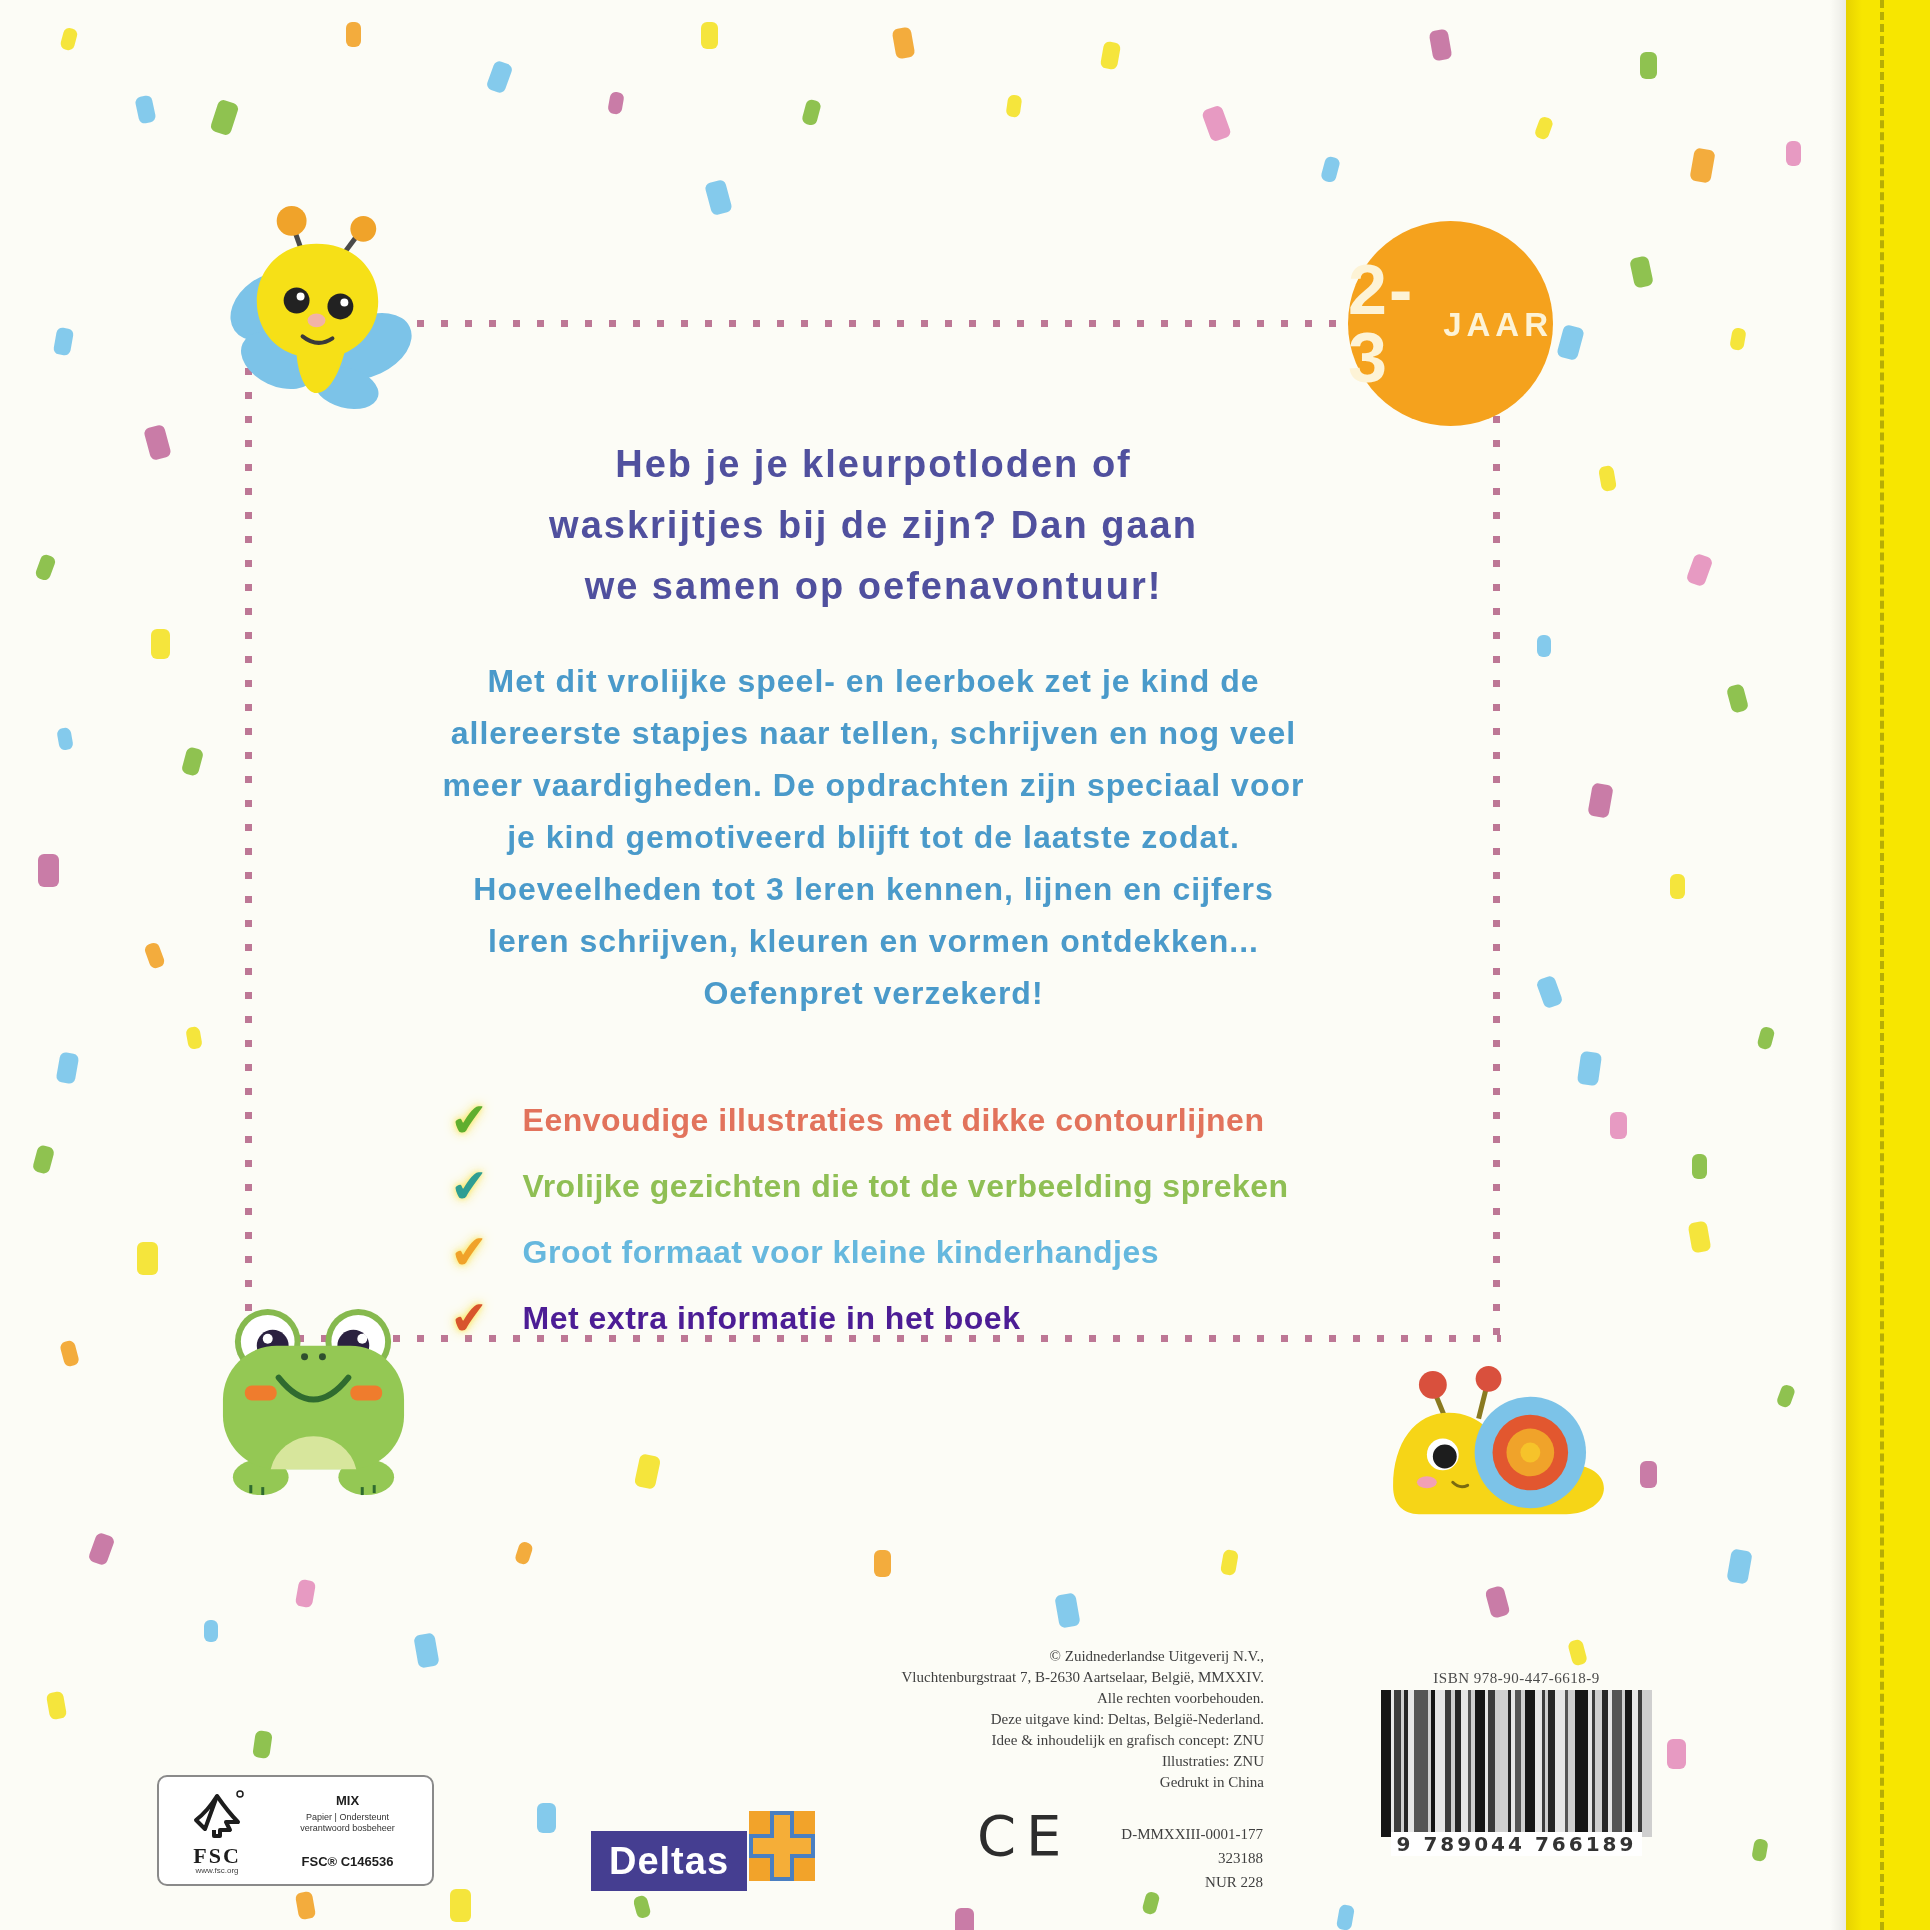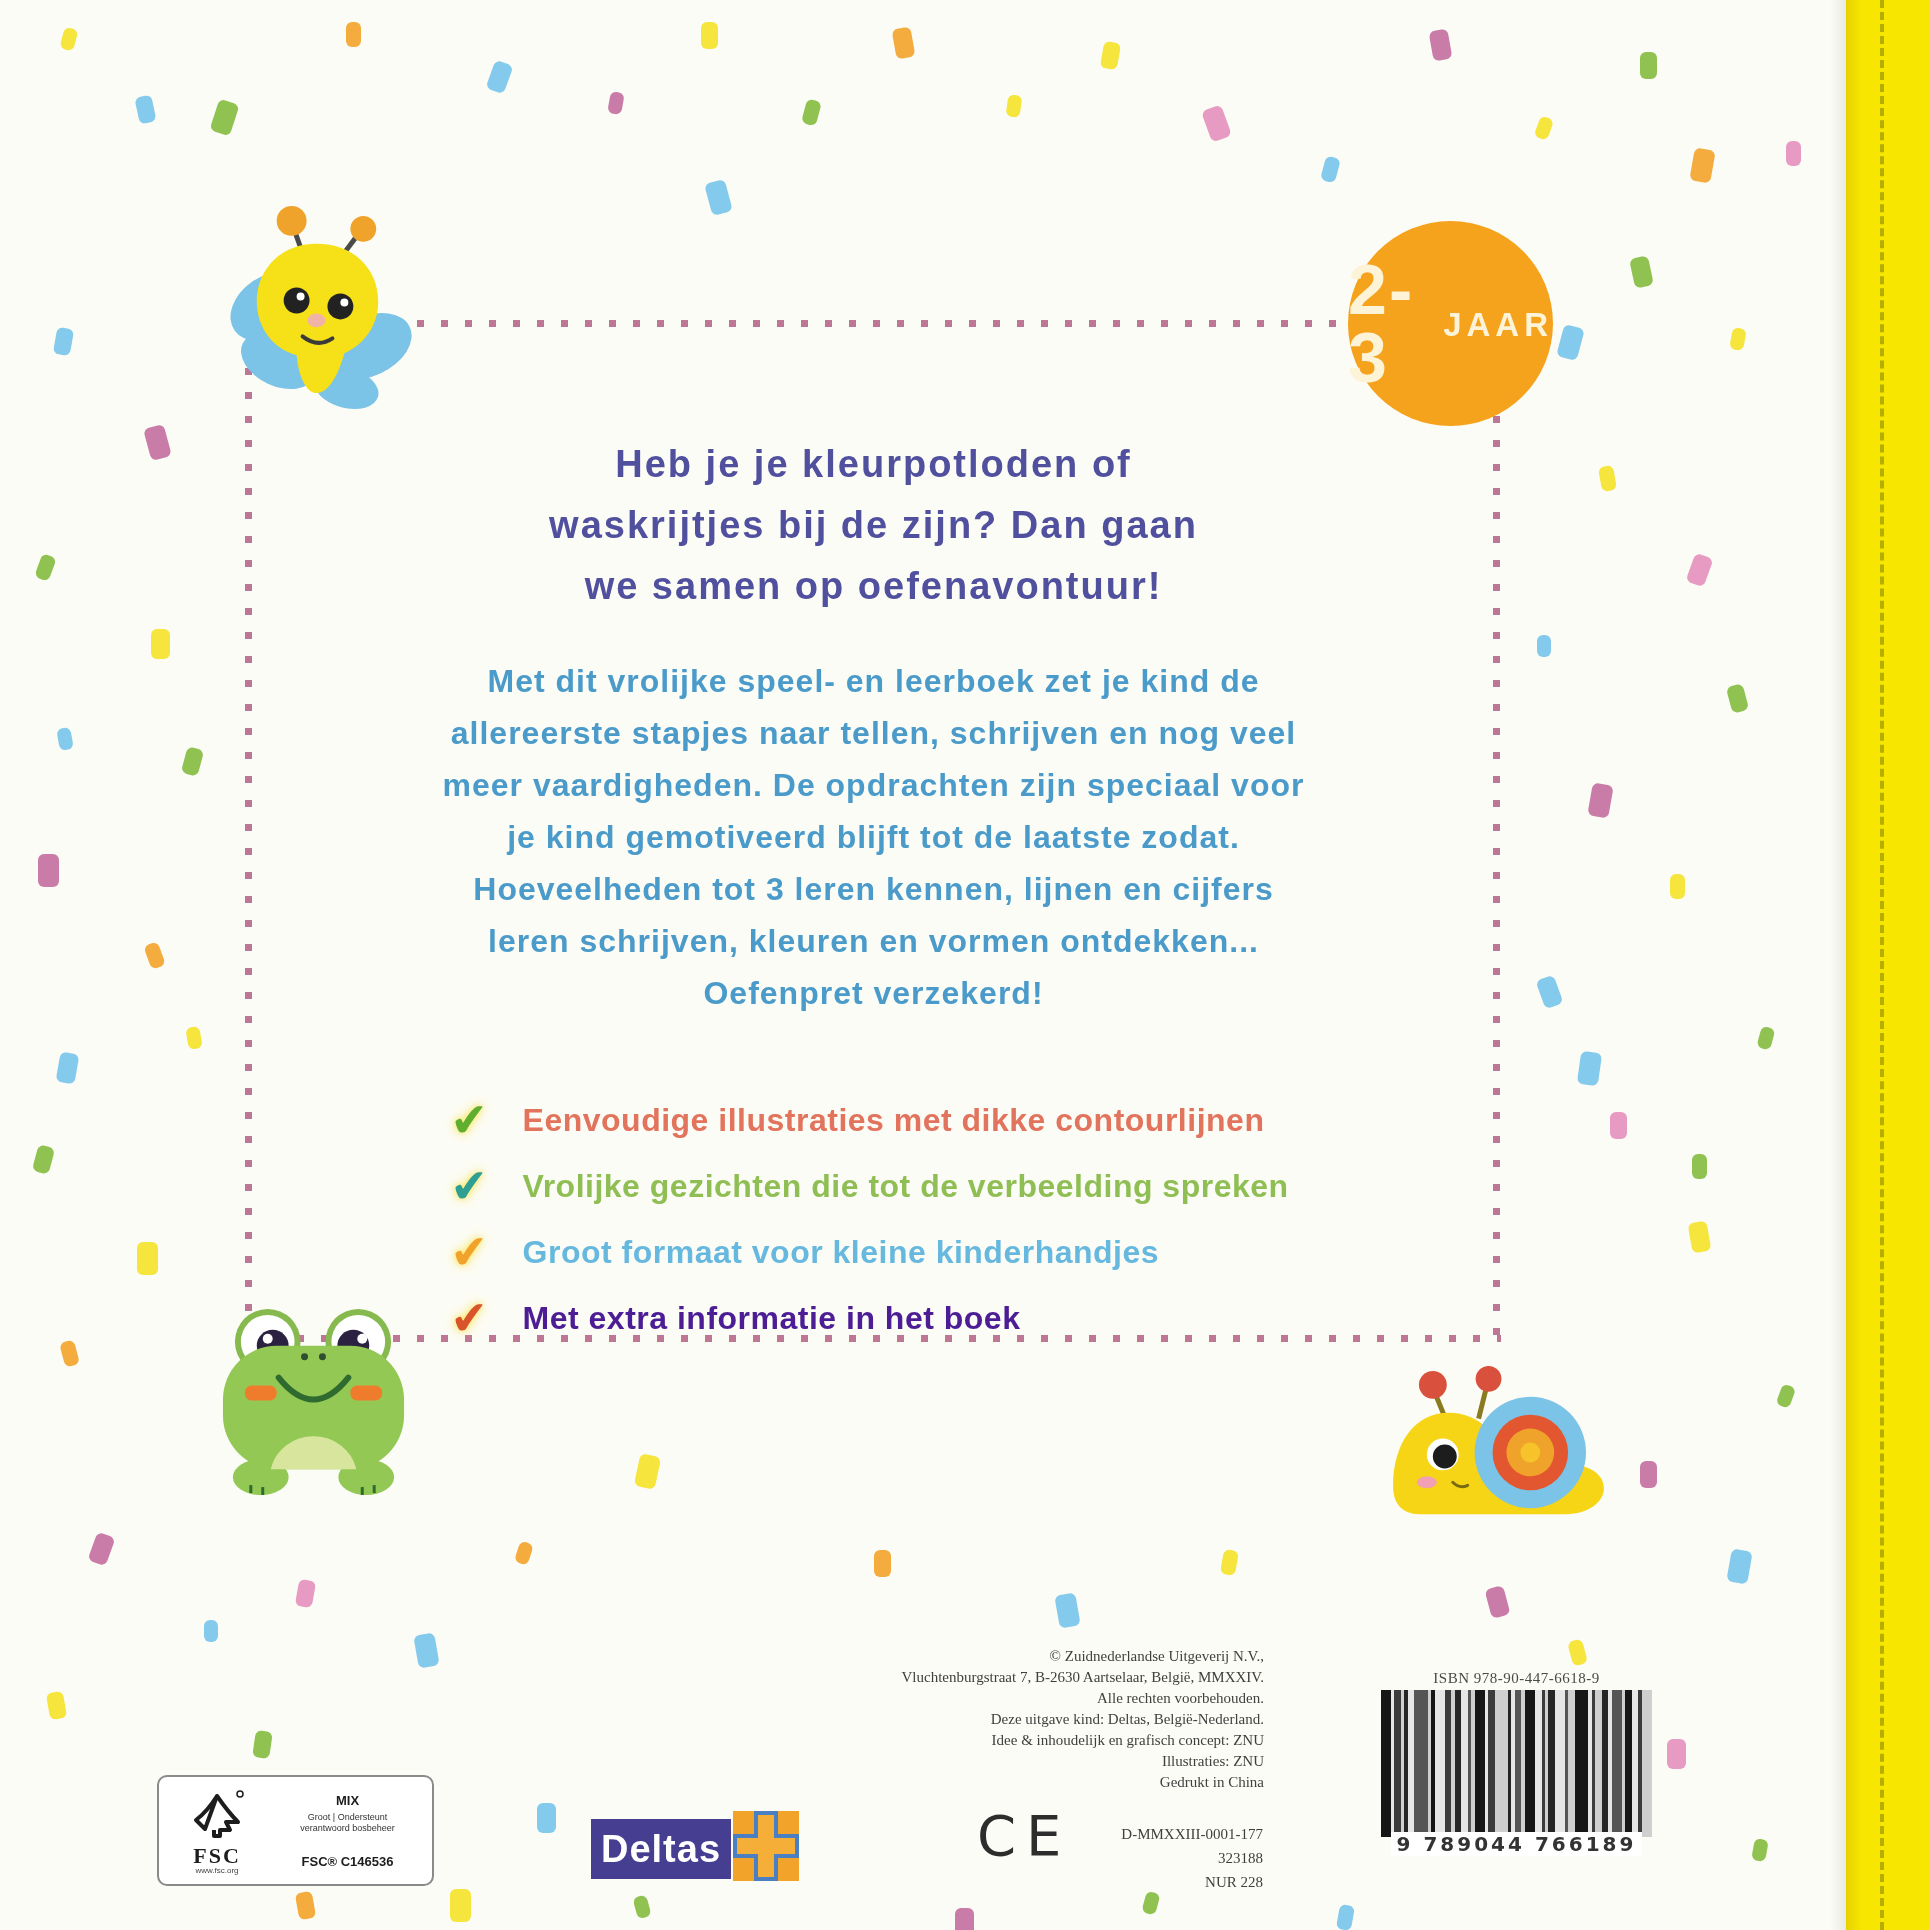--- a/index.html
+++ b/index.html
@@ -55,22 +55,22 @@
            padding:6px 10px;box-sizing:border-box;z-index:2;}
   .fsc-left{width:96px;text-align:center;color:#1d1d1d;}
   .fsc-brand{font-family:"Liberation Serif",serif;font-weight:bold;font-size:22px;letter-spacing:2px;line-height:20px;}
   .fsc-url{font-size:8px;color:#444;}
   .fsc-right{flex:1;text-align:center;color:#1d1d1d;}
   .fsc-grade{font-size:13px;font-weight:bold;margin-bottom:4px;}
   .fsc-desc{font-size:9px;line-height:11px;color:#333;}
   .fsc-cert{font-size:13px;font-weight:bold;margin-top:20px;}
 
   .deltas{position:absolute;left:591px;top:1811px;display:flex;align-items:flex-start;z-index:2;}
-  .deltas-rect{width:140px;height:60px;background:#453e91;color:#fff;display:flex;align-items:center;
-               justify-content:center;font-size:38px;font-weight:bold;letter-spacing:1px;margin-top:8px;}
+  .deltas-rect{width:156px;height:60px;background:#453e91;color:#fff;display:flex;align-items:center;
+               justify-content:center;font-size:38px;font-weight:bold;letter-spacing:1px;margin-top:20px;}
   .deltas-plus{width:66px;height:70px;margin-left:2px;}
 
   .ce{position:absolute;left:977px;top:1803px;font-size:56px;color:#2d2d2d;letter-spacing:10px;
       font-family:"DejaVu Sans",sans-serif;font-weight:500;z-index:2;}
 
   
   .page-edge-shade{position:absolute;right:84px;top:0;width:16px;height:100%;z-index:4;
                    background:linear-gradient(to right,rgba(0,0,0,0),rgba(0,0,0,.07));}
   .spine{position:absolute;right:0;top:0;width:84px;height:100%;z-index:5;
          background:linear-gradient(to right,#e7d200 0,var(--spine) 16px,var(--spine) 100%);}
@@ -345,21 +345,21 @@
       <svg width="54" height="56" viewBox="0 0 54 56">
         <path d="M6,34 L15,43 L27,10 C22,18 14,28 6,34 z" fill="none" stroke="#1d1d1d" stroke-width="4" stroke-linejoin="round"></path>
         <path d="M27,10 C34,20 42,30 48,36 L36,36 L40,44 L30,44 L30,50 L24,50 L24,44" fill="none" stroke="#1d1d1d" stroke-width="4" stroke-linejoin="round"></path>
         <circle cx="50" cy="8" r="3" fill="none" stroke="#1d1d1d" stroke-width="1.5"></circle>
       </svg>
       <div class="fsc-brand">FSC</div>
       <div class="fsc-url">www.fsc.org</div>
     </div>
     <div class="fsc-right">
       <div class="fsc-grade">MIX</div>
-      <div class="fsc-desc">Groot | Ondersteunt</div>
+      <div class="fsc-desc">Papier | Ondersteunt</div>
       <div class="fsc-desc">verantwoord bosbeheer</div>
       <div class="fsc-cert">FSC® C146536</div>
     </div>
   </div>
 
   <div class="deltas">
     <div class="deltas-rect">Deltas</div>
     <svg class="deltas-plus" viewBox="0 0 66 70">
       <rect width="66" height="70" fill="#f2a32a"></rect>
       <path d="M23,2 h20 v23 h21 v20 h-21 v23 h-20 v-23 h-21 v-20 h21 z" fill="#f5ae38" stroke="#4a7fc1" stroke-width="4"></path>

